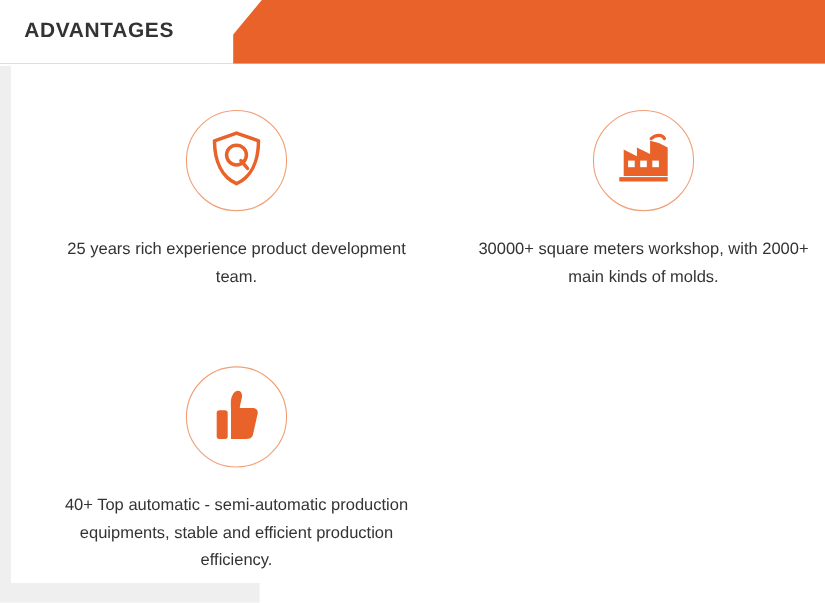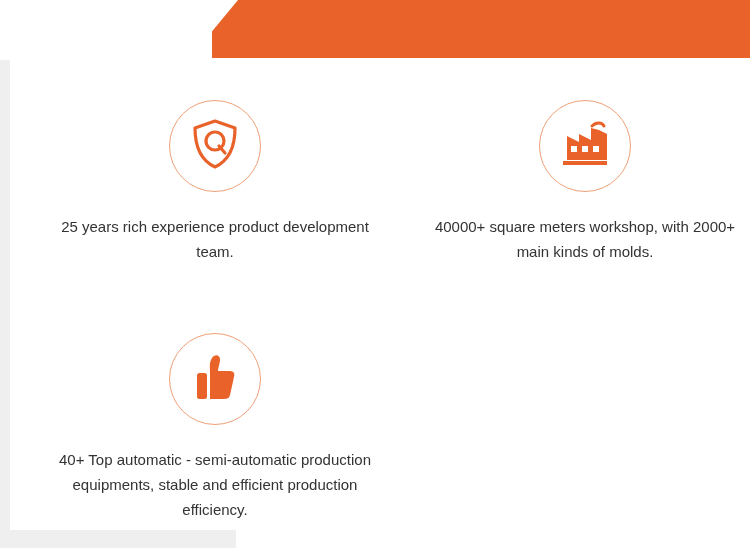--- a/index.html
+++ b/index.html
@@ -129,20 +129,21 @@
   }
 </style>
 </head>
 <body>
 
 <div class="page">
 
   <div class="header-band">
     <div class="header-white-block"></div>
     <div class="header-white-slant"></div>
+    <div class="header-title">ADVANTAGES</div>
   </div>
   <div class="band-underline"></div>
 
   <div class="left-rail"></div>
   <div class="bottom-rail"></div>
 
   <div class="grid">
 
     <div class="cell cell-1">
       <div class="icon-circle">
@@ -163,21 +164,21 @@
           <svg width="52" height="48" viewBox="0 0 52 48" xmlns="http://www.w3.org/2000/svg">
             <path d="M33 6 C37 2 43 2 45 6" fill="none" stroke="#e8622a" stroke-width="3" stroke-linecap="round"></path>
             <path d="M32 8 L32 20 L20 14 L20 22 L8 16 L8 40 L48 40 L48 14 L40 10 Z" fill="#e8622a"></path>
             <rect x="12" y="26" width="6" height="6" fill="#ffffff"></rect>
             <rect x="23" y="26" width="6" height="6" fill="#ffffff"></rect>
             <rect x="34" y="26" width="6" height="6" fill="#ffffff"></rect>
             <rect x="4" y="41" width="44" height="4" fill="#e8622a"></rect>
           </svg>
         </span>
       </div>
-      <div class="cell-text">40000+ square meters workshop, with 2000+ main kinds of molds.</div>
+      <div class="cell-text">30000+ square meters workshop, with 2000+ main kinds of molds.</div>
     </div>
 
     <div class="cell cell-3">
       <div class="icon-circle">
         <span>
           <svg width="44" height="48" viewBox="0 0 44 48" xmlns="http://www.w3.org/2000/svg">
             <path d="M17 20 C17 14 16 10 19 5 C22 0 28 2 27 8 C26.4 12 25 15 25 18 L37 18 C41 18 42 21 41 24 L37 42 C36.4 45 34 46 31 46 L17 46 Z" fill="#e8622a"></path>
             <rect x="4" y="20" width="10" height="26" rx="2.5" fill="#e8622a"></rect>
           </svg>
         </span>

